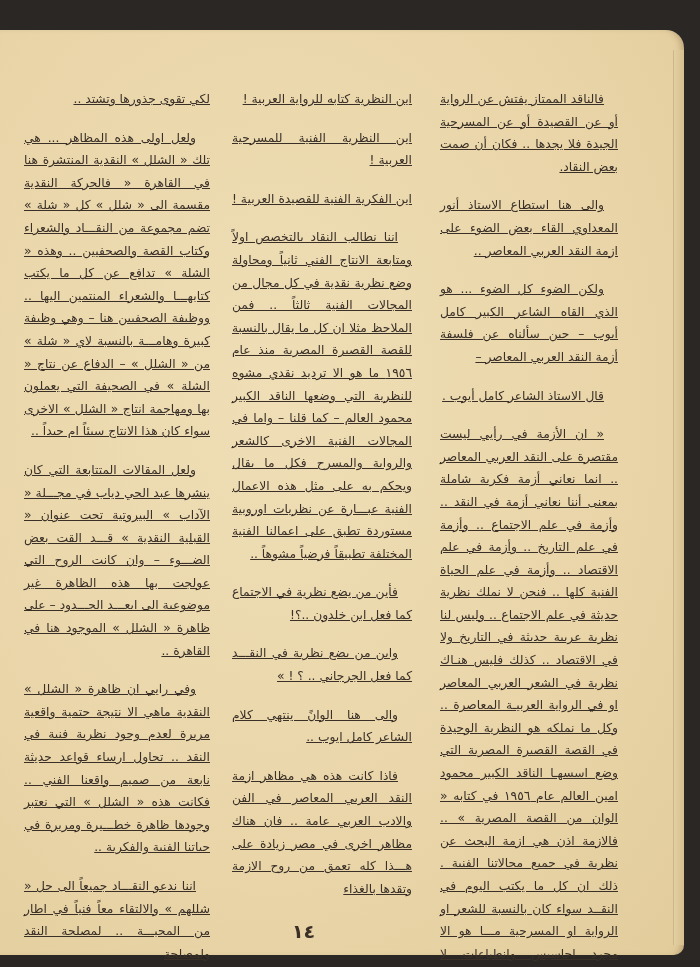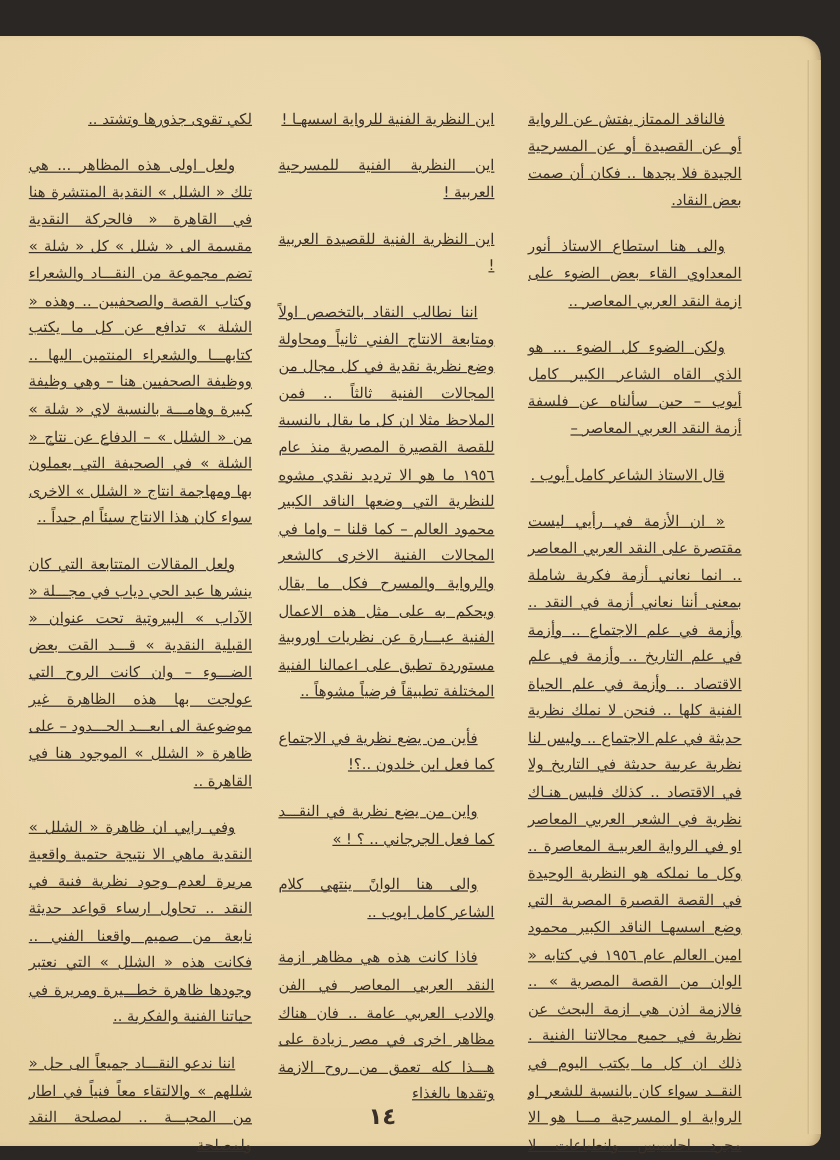--- a/index.html
+++ b/index.html
@@ -27,43 +27,43 @@
     direction:rtl; text-align:justify;
     color:#3a3028;
     font-size:12.3px; line-height:22.6px;
   }
   .col-right { left:440px; width:178px; }
   .col-middle { left:232px; width:180px; }
   .col-left { left:24px; width:186px; }
   .para { margin:0 0 16px 0; text-indent:14px;text-decoration:underline; }
   .para.noindent { text-indent:0; }
   .page-number {
-    position:absolute; left:307px; top:890px;
+    position:absolute; left:292px; top:890px;
     font-size:19px; color:#3a3028; font-weight:bold;
     direction:rtl;
   }
 </style>
 </head>
 <body>
 
 <div class="page">
   <div class="page-edge"></div>
 
   <div class="column col-right">
     <p class="para">فالناقد الممتاز يفتش عن الرواية أو عن القصيدة أو عن المسرحية الجيدة فلا يجدها .. فكان أن صمت بعض النقاد.</p>
     <p class="para">والى هنا استطاع الاستاذ أنور المعداوي القاء بعض الضوء على ازمة النقد العربي المعاصر ..</p>
     <p class="para">ولكن الضوء كل الضوء ... هو الذي القاه الشاعر الكبير كامل أيوب – حين سألناه عن فلسفة أزمة النقد العربي المعاصر –</p>
     <p class="para">قال الاستاذ الشاعر كامل أيوب .</p>
     <p class="para">« ان الأزمة في رأيي ليست مقتصرة على النقد العربي المعاصر .. انما نعاني أزمة فكرية شاملة بمعنى أننا نعاني أزمة في النقد .. وأزمة في علم الاجتماع .. وأزمة في علم التاريخ .. وأزمة في علم الاقتصاد .. وأزمة في علم الحياة الفنية كلها .. فنحن لا نملك نظرية حديثة في علم الاجتماع .. وليس لنا نظرية عربية حديثة في التاريخ ولا في الاقتصاد .. كذلك فليس هنـاك نظرية في الشعر العربي المعاصر او في الرواية العربيـة المعاصرة .. وكل ما نملكه هو النظرية الوحيدة في القصة القصيرة المصرية التي وضع اسسهـا الناقد الكبير محمود امين العالم عام ١٩٥٦ في كتابه « الوان من القصة المصرية » .. فالازمة اذن هي ازمة البحث عن نظرية في جميع مجالاتنا الفنية . ذلك ان كل ما يكتب اليوم في النقــد سواء كان بالنسبة للشعر او الرواية او المسرحية مـــا هو الا مجرد احاسيس وانطباعات لا تسـتند الى نظرية تتبعه لاي فن من هذه الفنون .</p>
   </div>
 
   <div class="column col-middle">
-    <p class="para noindent">اين النظرية الفنية للرواية اسسهـا !</p>
+    <p class="para noindent">اين النظرية كتابه للرواية العربية !</p>
     <p class="para noindent">اين النظرية الفنية للمسرحية العربية !</p>
-    <p class="para noindent">اين النظرية الفنية للقصيدة العربية !</p>
+    <p class="para noindent">اين الفكرية الفنية للقصيدة العربية !</p>
     <p class="para">اننا نطالب النقاد بالتخصص اولاً ومتابعة الانتاج الفني ثانياً ومحاولة وضع نظرية نقدية في كل مجال من المجالات الفنية ثالثاً .. فمن الملاحظ مثلا ان كل ما يقال بالنسبة للقصة القصيرة المصرية منذ عام ١٩٥٦ ما هو الا ترديد نقدي مشوه للنظرية التي وضعها الناقد الكبير محمود العالم – كما قلنا – واما في المجالات الفنية الاخرى كالشعر والرواية والمسرح فكل ما يقال ويحكم به على مثل هذه الاعمال الفنية عبـــارة عن نظريات اوروبية مستوردة تطبق على اعمالنا الفنية المختلفة تطبيقاً فرضياً مشوهاً ..</p>
     <p class="para">فأين من يضع نظرية في الاجتماع كما فعل ابن خلدون ..؟!</p>
     <p class="para">واين من يضع نظرية في النقـــد كما فعل الجرجاني .. ؟ ! »</p>
     <p class="para">والى هنا الوانً ينتهي كلام الشاعر كامل ايوب ..</p>
     <p class="para">فاذا كانت هذه هي مظاهر ازمة النقد العربي المعاصر في الفن والادب العربي عامة .. فان هناك مظاهر اخرى في مصر زيادة على هـــذا كله تعمق من روح الازمة وتقدها بالغذاء</p>
   </div>
 
   <div class="column col-left">
     <p class="para noindent">لكي تقوى جذورها وتشتد ..</p>
     <p class="para">ولعل اولى هذه المظاهر ... هي تلك « الشلل » النقدية المنتشرة هنا في القاهرة « فالحركة النقدية مقسمة الى « شلل » كل « شلة » تضم مجموعة من النقـــاد والشعراء وكتاب القصة والصحفيين .. وهذه « الشلة » تدافع عن كل ما يكتب كتابهـــا والشعراء المنتمين اليها .. ووظيفة الصحفيين هنا – وهي وظيفة كبيرة وهامـــة بالنسبة لاي « شلة » من « الشلل » – الدفاع عن نتاج « الشلة » في الصحيفة التي يعملون بها ومهاجمة انتاج « الشلل » الاخرى سواء كان هذا الانتاج سيئاً ام جيداً ..</p>

